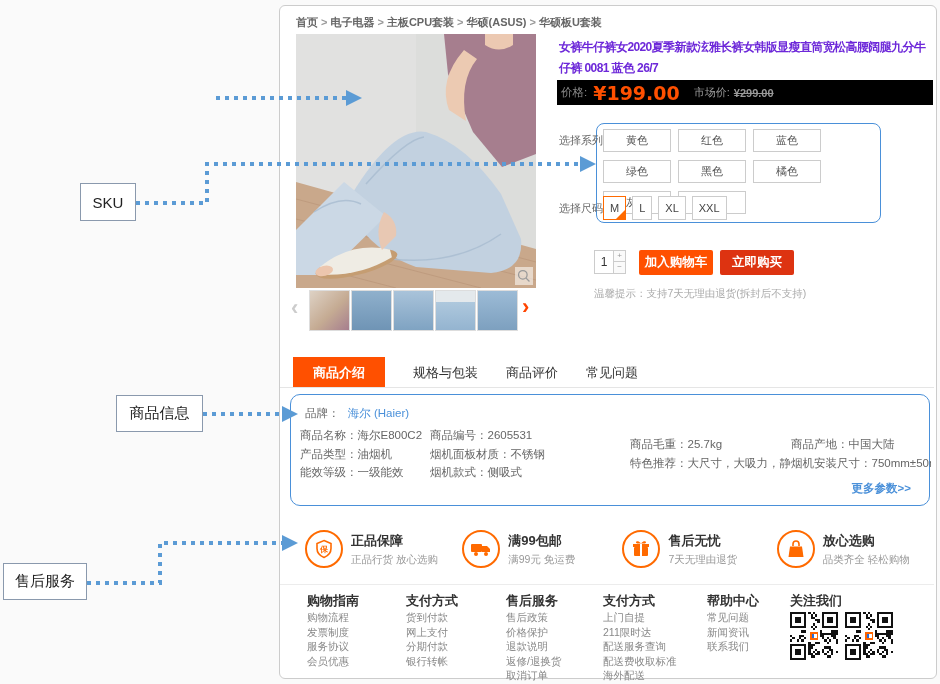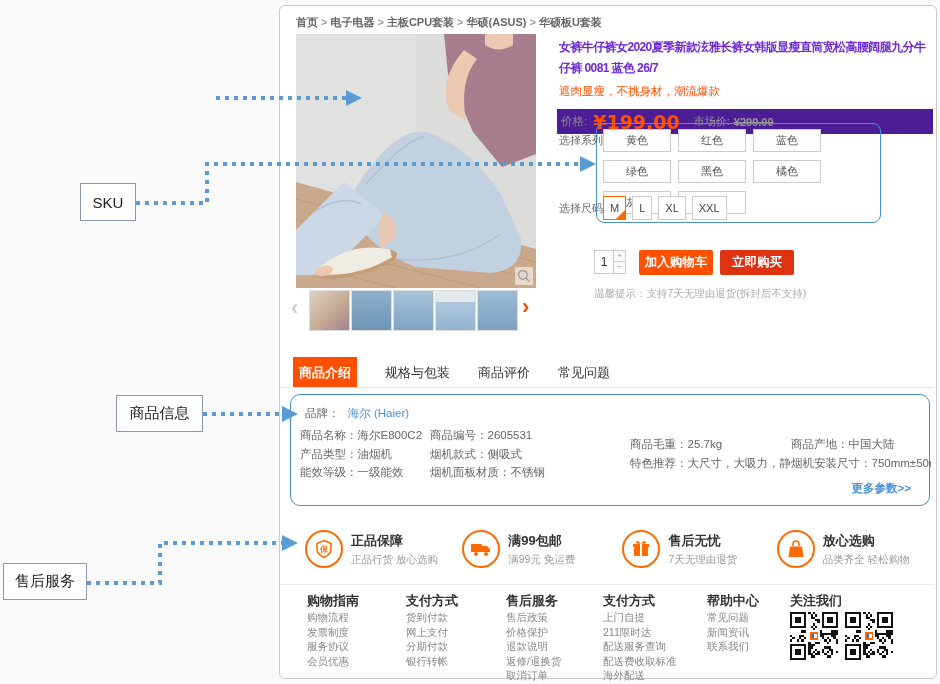--- a/index.html
+++ b/index.html
@@ -24,21 +24,21 @@
   .thumb{width:41px;height:41px;border:1px solid #ddd;}
   .t1{background:linear-gradient(135deg,#ded2c5 0%,#c5ab93 55%,#a67e8e 100%);}
   .t2{background:linear-gradient(180deg,#8fb0cc 0%,#6f94b5 100%);}
   .t3{background:linear-gradient(180deg,#a9c3da 0%,#7fa3c2 100%);}
   .t4{background:linear-gradient(180deg,#e4e9ec 0%,#e4e9ec 28%,#aec8dd 28%,#94b4d0 100%);}
   .t5{background:linear-gradient(180deg,#9cbbd6 0%,#7da0bf 100%);}
 
   .title{position:absolute;left:279px;top:31px;width:374px;font-size:12px;font-weight:bold;
          letter-spacing:-0.6px;line-height:21px;color:#6d28d9;}
   .promo{position:absolute;left:279px;top:78px;font-size:11.5px;color:#ff5000;}
-  .price-bar{position:absolute;left:277px;top:103px;width:376px;height:25px;background:#4c1d95;
+  .price-bar{position:absolute;left:277px;top:74px;width:376px;height:25px;background:#000000;
              display:flex;align-items:center;}
   .plabel{margin-left:4px;font-size:11.5px;color:#888;}
   .price{margin-left:6px;font-size:19px;font-weight:bold;color:#ff5000;font-family:"DejaVu Sans",sans-serif;}
   .mlabel{margin-left:14px;font-size:11px;color:#999;}
   .mprice{margin-left:4px;font-size:11px;color:#999;text-decoration:line-through;font-weight:bold;}
 
   .sku-border{position:absolute;left:316px;top:117px;width:285px;height:100px;border:1px solid #4a90d9;border-radius:8px;}
   .series-label{position:absolute;left:279px;top:127px;font-size:11px;color:#666;}
   .size-label{position:absolute;left:279px;top:195px;font-size:11px;color:#666;}
   .color-chips{position:absolute;left:323px;top:123px;width:246px;display:flex;flex-wrap:wrap;}
@@ -57,21 +57,21 @@
   .spin .down{border-top:none;}
   .btn{position:absolute;height:25px;line-height:25px;width:74px;text-align:center;color:#fff;
        font-size:12.5px;font-weight:bold;border-radius:2px;cursor:pointer;}
   .cart{left:359px;top:244px;background:#ff5000;}
   .buy{left:440px;top:244px;background:#dd3311;}
   .note{position:absolute;left:314px;top:281px;font-size:10.5px;color:#aaa;}
 
   .tabbar{position:absolute;left:0;top:351px;width:654px;height:31px;border-bottom:1px solid #e5e5e5;
           display:flex;align-items:stretch;padding-left:13px;}
   .tab{font-size:13px;color:#333;line-height:31px;cursor:pointer;}
-  .tab.active{background:#ff5000;color:#fff;font-weight:bold;padding:0 6px;}
+  .tab.active{background:#ff5000;color:#fff;font-weight:bold;padding:0 20px;}
   .tab:not(.active){margin-left:28px;}
 
   .info-box{position:absolute;left:10px;top:388px;width:640px;height:112px;border:1px solid #4a90d9;border-radius:10px;}
   .brand-line{position:absolute;left:14px;top:11px;font-size:11.5px;}
   .blabel{color:#666;}
   .bval{color:#4a90d9;margin-left:5px;cursor:pointer;}
   .info-grid{position:absolute;left:9px;top:31px;display:flex;}
   .icol{display:flex;flex-direction:column;justify-content:center;}
   .icol:nth-child(1){width:130px;}.icol:nth-child(2){width:200px;}
   .icol:nth-child(3){width:161px;}.icol:nth-child(4){width:140px;}
@@ -202,22 +202,22 @@
         <span class="bval">海尔 (Haier)</span>
       </div>
       <div class="info-grid" id="info-grid">
           <div class="icol">
             <div class="icell">商品名称：海尔E800C2</div>
             <div class="icell">产品类型：油烟机</div>
             <div class="icell">能效等级：一级能效</div>
           </div>
           <div class="icol">
             <div class="icell">商品编号：2605531</div>
+            <div class="icell">烟机面板材质：不锈钢</div>
             <div class="icell">烟机款式：侧吸式</div>
-            <div class="icell">烟机面板材质：不锈钢</div>
           </div>
           <div class="icol">
             <div class="icell">商品毛重：25.7kg</div>
             <div class="icell">特色推荐：大尺寸，大吸力，静音...</div>
           </div>
           <div class="icol">
             <div class="icell">商品产地：中国大陆</div>
             <div class="icell">烟机安装尺寸：750mm±50mm（烟...</div>
           </div>
         </div>

